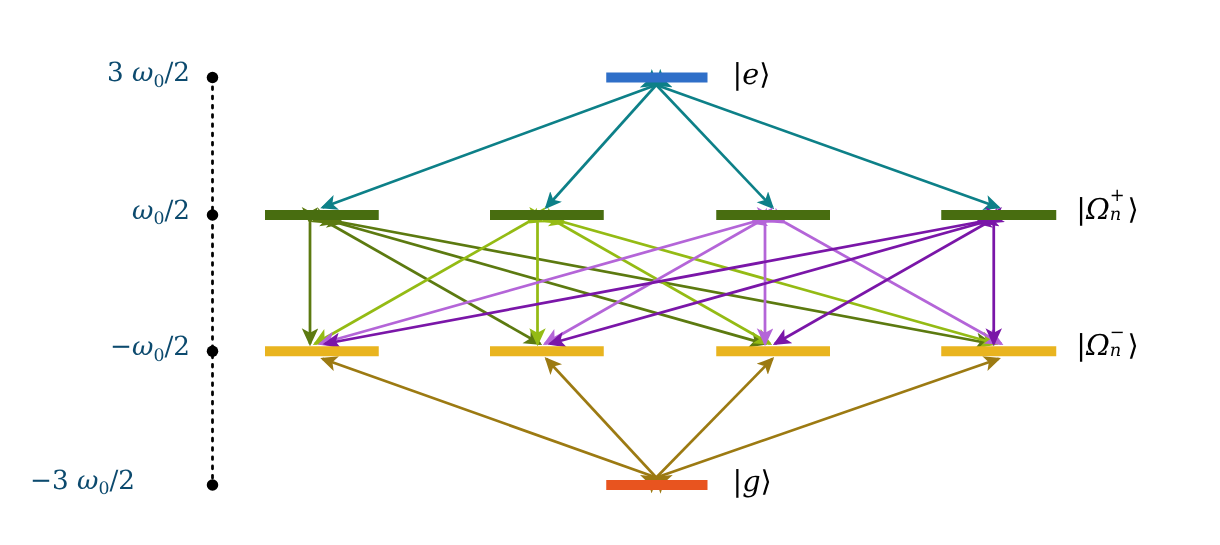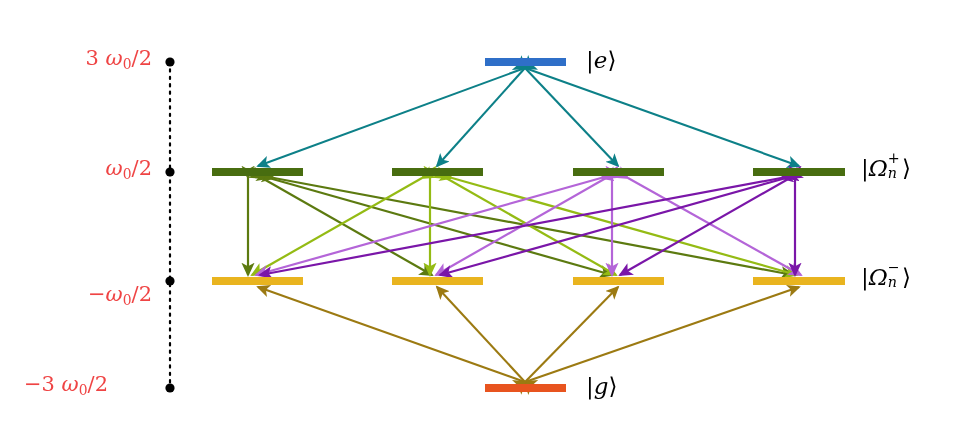--- a/index.html
+++ b/index.html
@@ -3,21 +3,21 @@
 <meta charset="utf-8">
 <style>
   html,body{margin:0;padding:0;background:#ffffff;}
   body{width:976px;height:436px;font-family:"DejaVu Serif",serif;}
   #stage{position:relative;width:976px;height:436px;overflow:hidden;background:#fff;}
   svg.diagram{position:absolute;left:0;top:0;width:976px;height:436px;}
   .axis-label{
     position:absolute;
     font-family:"DejaVu Serif",serif;
     font-size:21px;
-    color:#ef4444;
+    color:#0c4a6e;
     text-align:center;
     white-space:nowrap;
     line-height:1;
   }
   .state-label{
     position:absolute;
     font-family:"DejaVu Serif",serif;
     font-size:23px;
     color:#000;
     white-space:nowrap;
@@ -109,21 +109,21 @@
         <rect x="392" y="277" width="91" height="8" fill="#e9b41f"></rect>
         <rect x="573" y="277" width="91" height="8" fill="#e9b41f"></rect>
         <rect x="753" y="277" width="92" height="8" fill="#e9b41f"></rect>
         <rect x="485" y="384" width="81" height="8" fill="#e8541f"></rect>
       </g>
   </svg>
 
   <div id="axis-labels">
       <div class="axis-label" style="right: 824px; top: 48px;">3 <span class="mitalic">ω</span><span class="sub">0</span>/2</div>
       <div class="axis-label" style="right: 824px; top: 158px;"><span class="mitalic">ω</span><span class="sub">0</span>/2</div>
-      <div class="axis-label" style="right: 824px; top: 284px;">−<span class="mitalic">ω</span><span class="sub">0</span>/2</div>
+      <div class="axis-label" style="right: 824px; top: 267px;">−<span class="mitalic">ω</span><span class="sub">0</span>/2</div>
       <div class="axis-label" style="right: 868px; top: 374px;">−3 <span class="mitalic">ω</span><span class="sub">0</span>/2</div>
     </div>
   <div id="state-labels">
       <div class="state-label" style="left: 586px; top: 49px;"><span class="ket-bar">|</span><span class="mitalic">e</span><span class="ket-bar">⟩</span></div>
       <div class="state-label" style="left: 861px; top: 157px;"><span class="ket-bar">|</span><span class="mitalic">Ω</span><span class="stack"><span class="sup-part">+</span><span class="sub-part">n</span></span><span class="ket-bar">⟩</span></div>
       <div class="state-label" style="left: 861px; top: 266px;"><span class="ket-bar">|</span><span class="mitalic">Ω</span><span class="stack"><span class="sup-part">−</span><span class="sub-part">n</span></span><span class="ket-bar">⟩</span></div>
       <div class="state-label" style="left: 586px; top: 375px;"><span class="ket-bar">|</span><span class="mitalic">g</span><span class="ket-bar">⟩</span></div>
     </div>
 
 </div>

